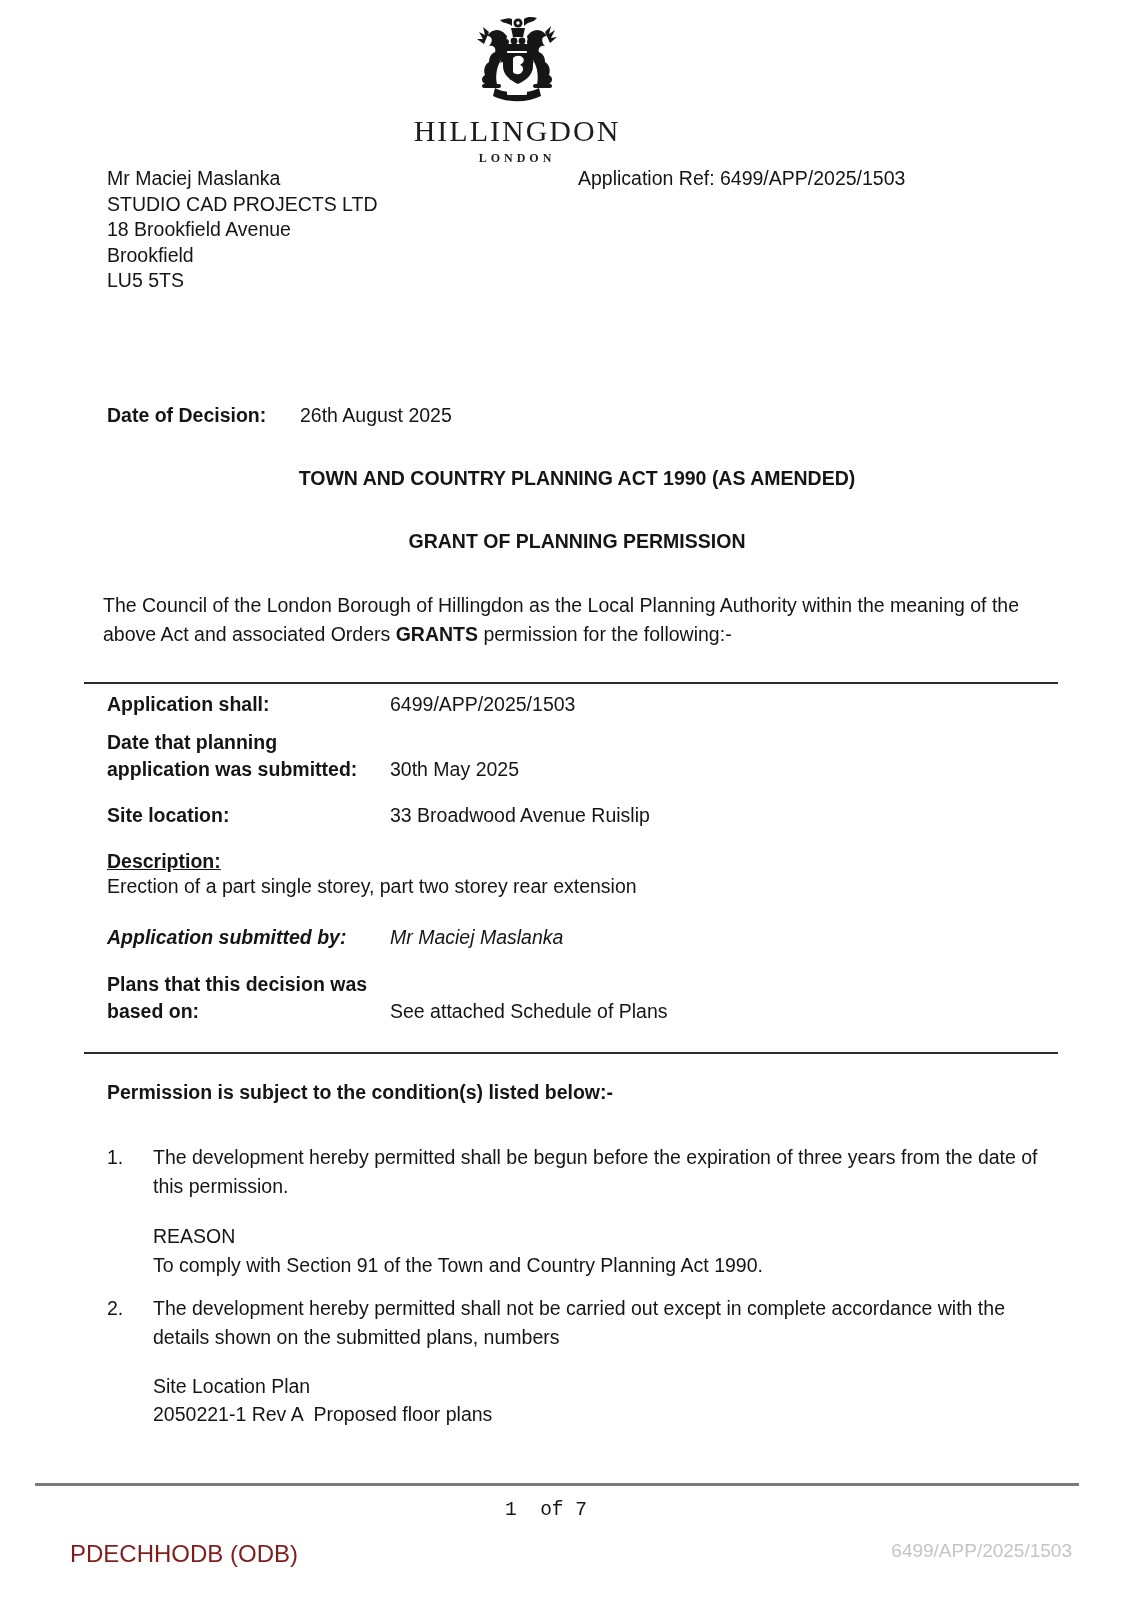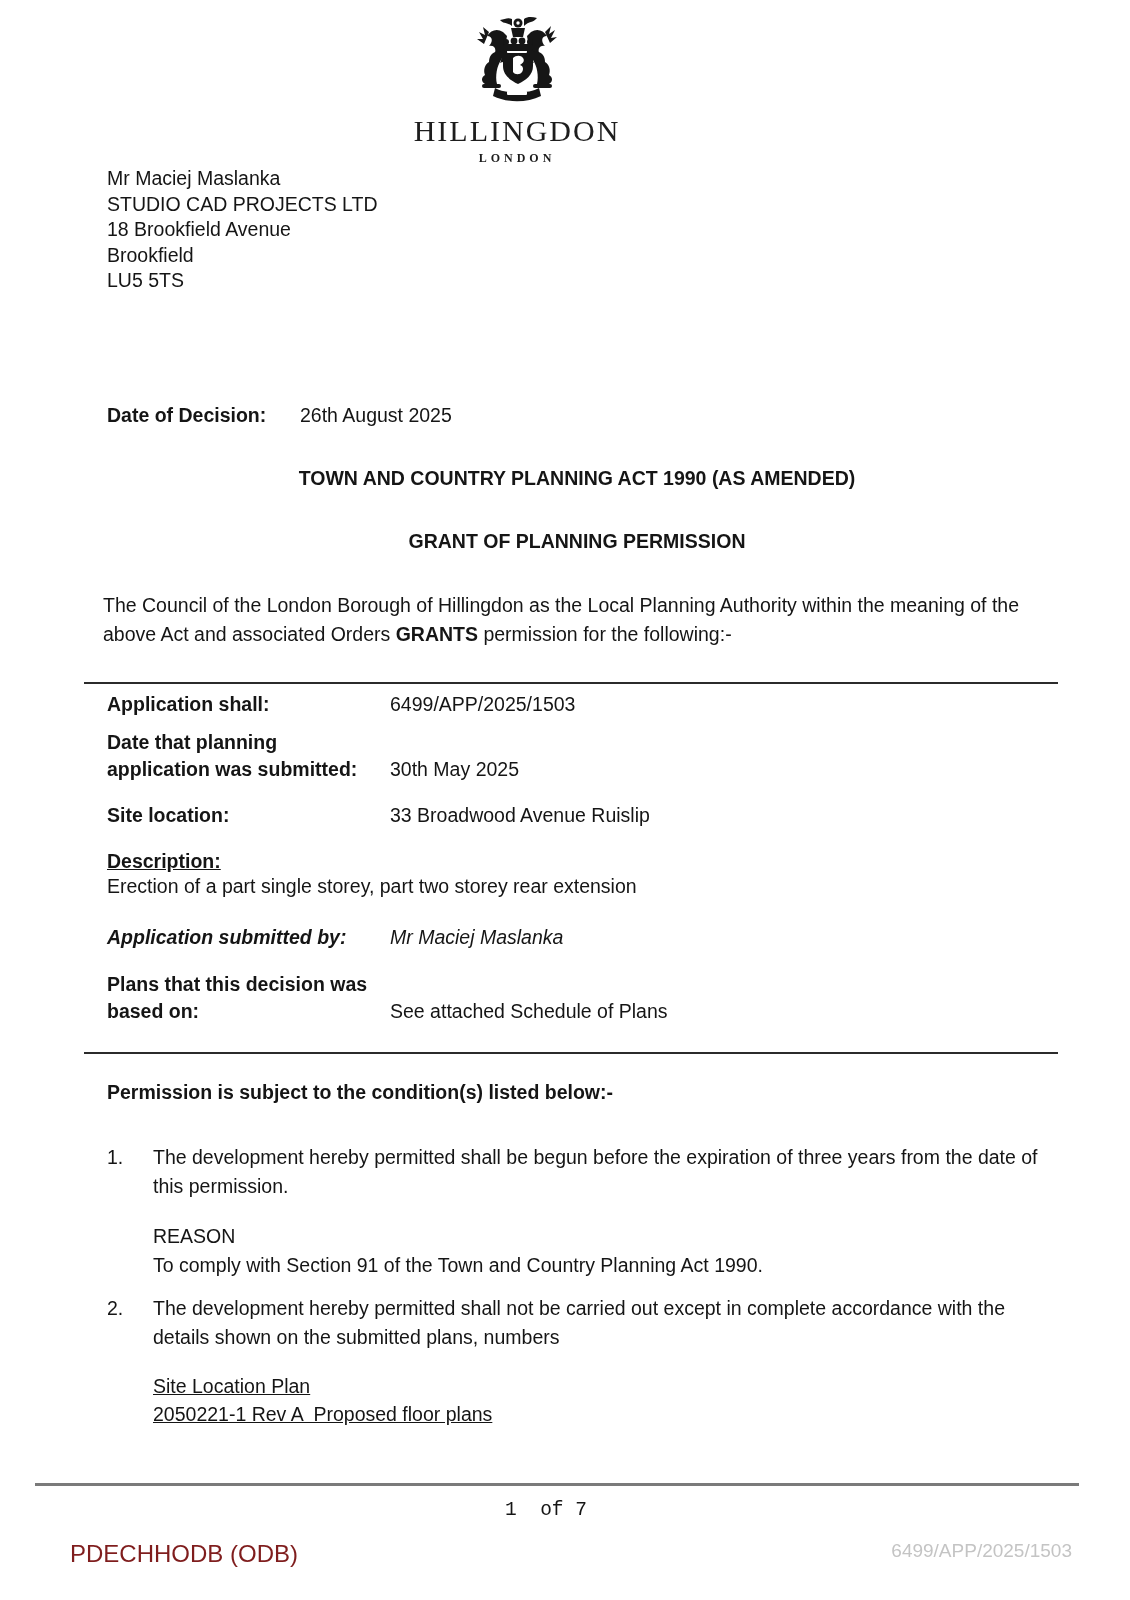--- a/index.html
+++ b/index.html
@@ -7,21 +7,21 @@
     position:relative;
     width:1130px; height:1600px;
     background:#ffffff;
     font-family:"Liberation Sans", sans-serif;
     font-size:19.5px;
     color:#151515;
     overflow:hidden;
   }
   .abs { position:absolute; }
   .bold { font-weight:bold; }
-  .pre { white-space:pre-wrap;text-decoration:underline; }
+  .pre { white-space:pre-wrap; }
   .prestrict { white-space:pre;font-family:Liberation Mono, monospace; }
 
   
   .logo-block { left:0; top:14px; width:1034px; text-align:center; }
   .wordmark {
     font-family:"Liberation Serif", serif;
     font-size:30px; letter-spacing:2px;
     color:#1d1d1d; margin-top:1px;
   }
   .logo-sub {
@@ -115,20 +115,21 @@
   </div>
 
   <div class="abs recipient">
     <div>Mr Maciej Maslanka</div>
     <div>STUDIO CAD PROJECTS LTD</div>
     <div>18 Brookfield Avenue</div>
     <div>Brookfield</div>
     <div>LU5 5TS</div>
   </div>
 
+  <div class="abs app-ref">Application Ref: 6499/APP/2025/1503</div>
 
   <div class="abs decision-row">
     <span class="lbl">Date of Decision:</span><span>26th August 2025</span>
   </div>
 
   <div class="abs h-act">TOWN AND COUNTRY PLANNING ACT 1990 (AS AMENDED)</div>
   <div class="abs h-grant">GRANT OF PLANNING PERMISSION</div>
 
   <div class="abs intro">
     <span>The Council of the London Borough of Hillingdon as the Local Planning Authority within the meaning of the above Act and associated Orders </span><span class="bold">GRANTS</span><span> permission for the following:-</span>

